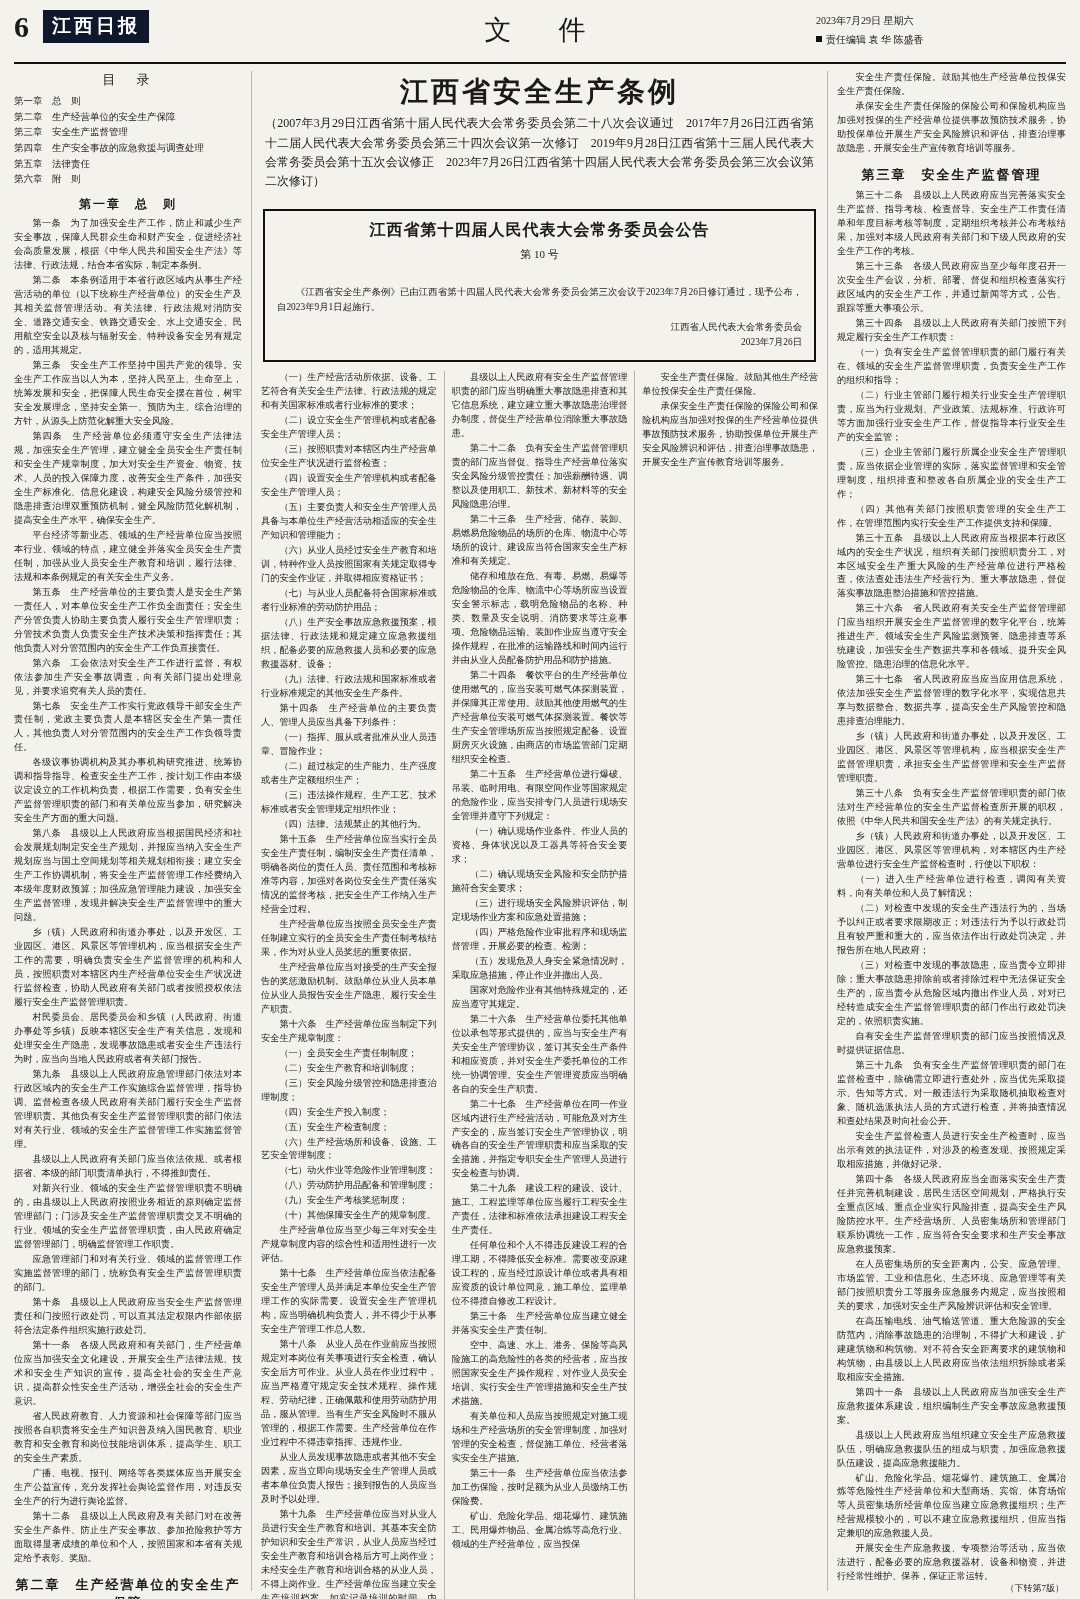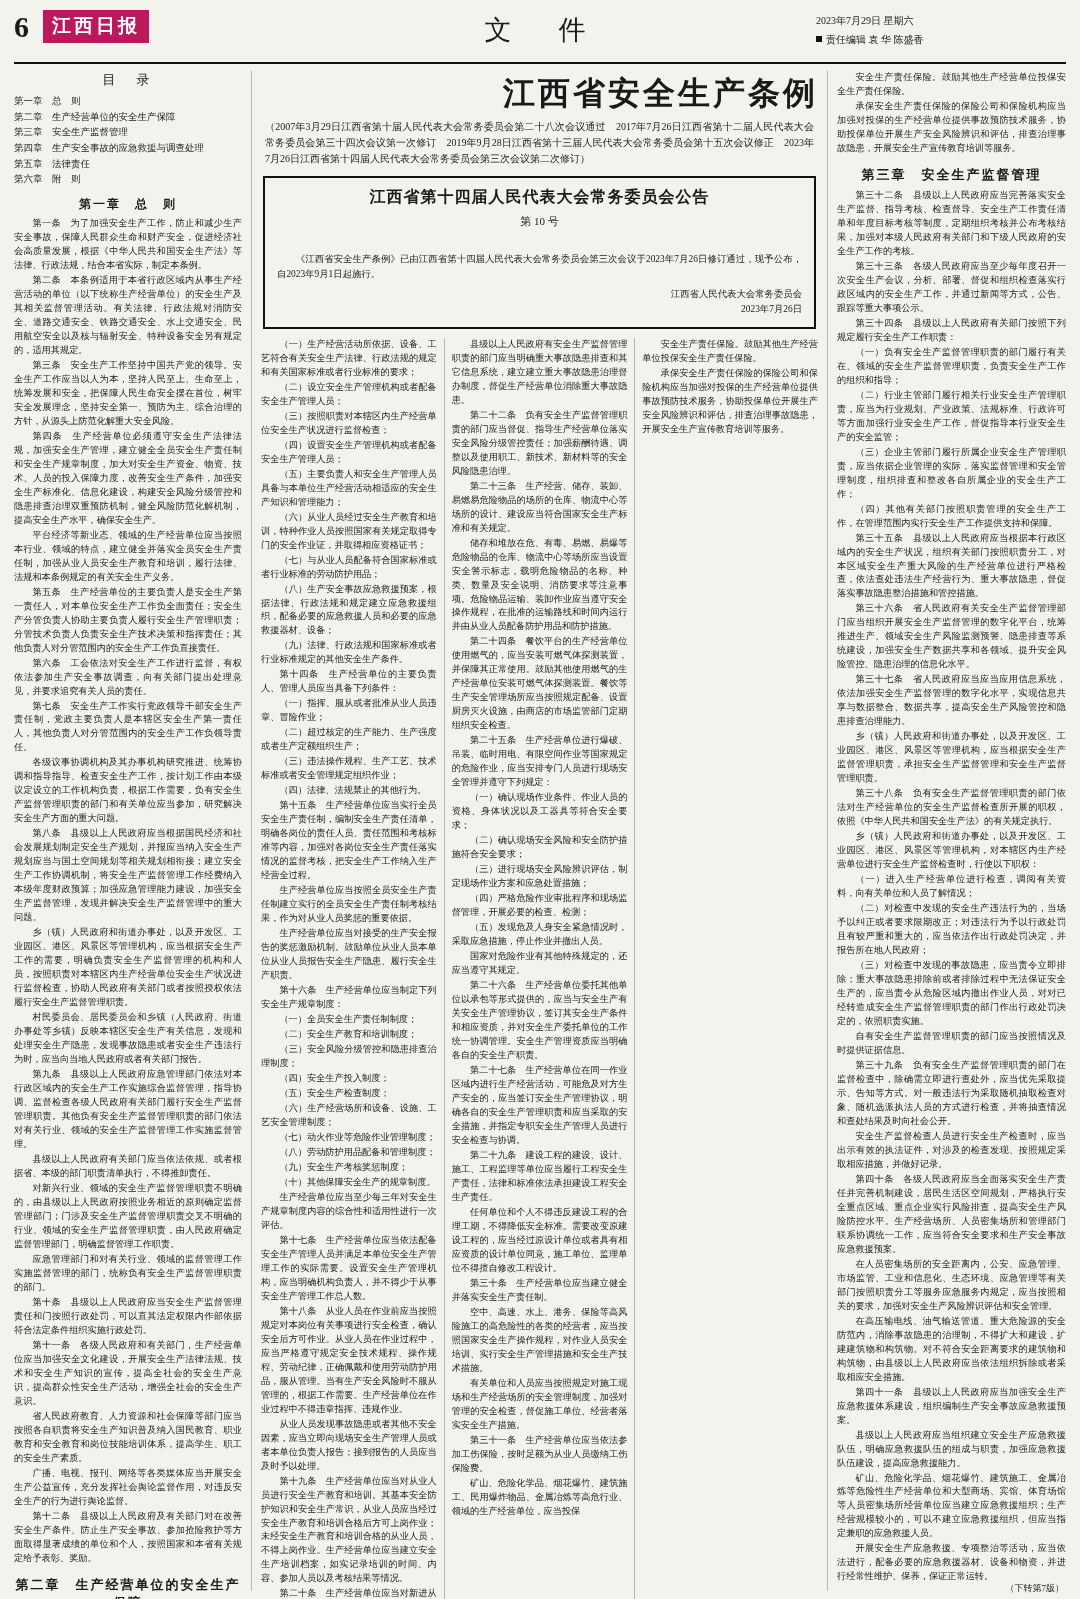--- a/index.html
+++ b/index.html
@@ -24,21 +24,21 @@
     padding-bottom:6px;
     height:46px;
   }
   .mast-left{display:flex;align-items:center;gap:8px;width:250px;}
   .page-num{
     font-size:30px;font-weight:bold;line-height:1;
     font-family:"Liberation Serif", serif;
     padding-right:6px;
   }
   .paper-logo{
-    background:#be185d;color:#fff;
+    background:#0f172a;color:#fff;
     font-family:"Liberation Serif", serif;
     font-size:19px;font-weight:bold;
     letter-spacing:3px;
     padding:3px 9px 4px 9px;
     white-space:nowrap;
   }
   .mast-center{
     flex:1;text-align:center;
     font-size:27px;letter-spacing:10px;
     font-family:"Liberation Serif", serif;
@@ -83,30 +83,30 @@
     margin:0 0 1px 0;
     text-indent:2em;
   }
   .bigsec{
     font-size:13px;font-weight:bold;text-align:center;
     letter-spacing:2px;margin:10px 0 5px 0;
   }
 
   
   .law-title{
-    text-align:right;
-    font-size:32px;font-weight:bold;
+    text-align:center;
+    font-size:28px;font-weight:bold;
     letter-spacing:3px;
     font-family:"Liberation Serif", serif;
     margin:6px 0 8px 0;
     line-height:1.05;
   }
   .law-sub{
-    font-size:10px;line-height:1.6;text-align:justify;
-    padding:0 4px;margin-bottom:9px;
+    font-size:12px;line-height:1.6;text-align:justify;
+    padding:0 4px;margin-bottom:18px;
   }
   .notice-box{
     border:2px solid #111;
     padding:9px 12px 10px 12px;
     margin:0 2px 9px 2px;
   }
   .notice-title{
     text-align:center;font-size:16px;font-weight:bold;
     letter-spacing:1px;margin-bottom:6px;
   }

